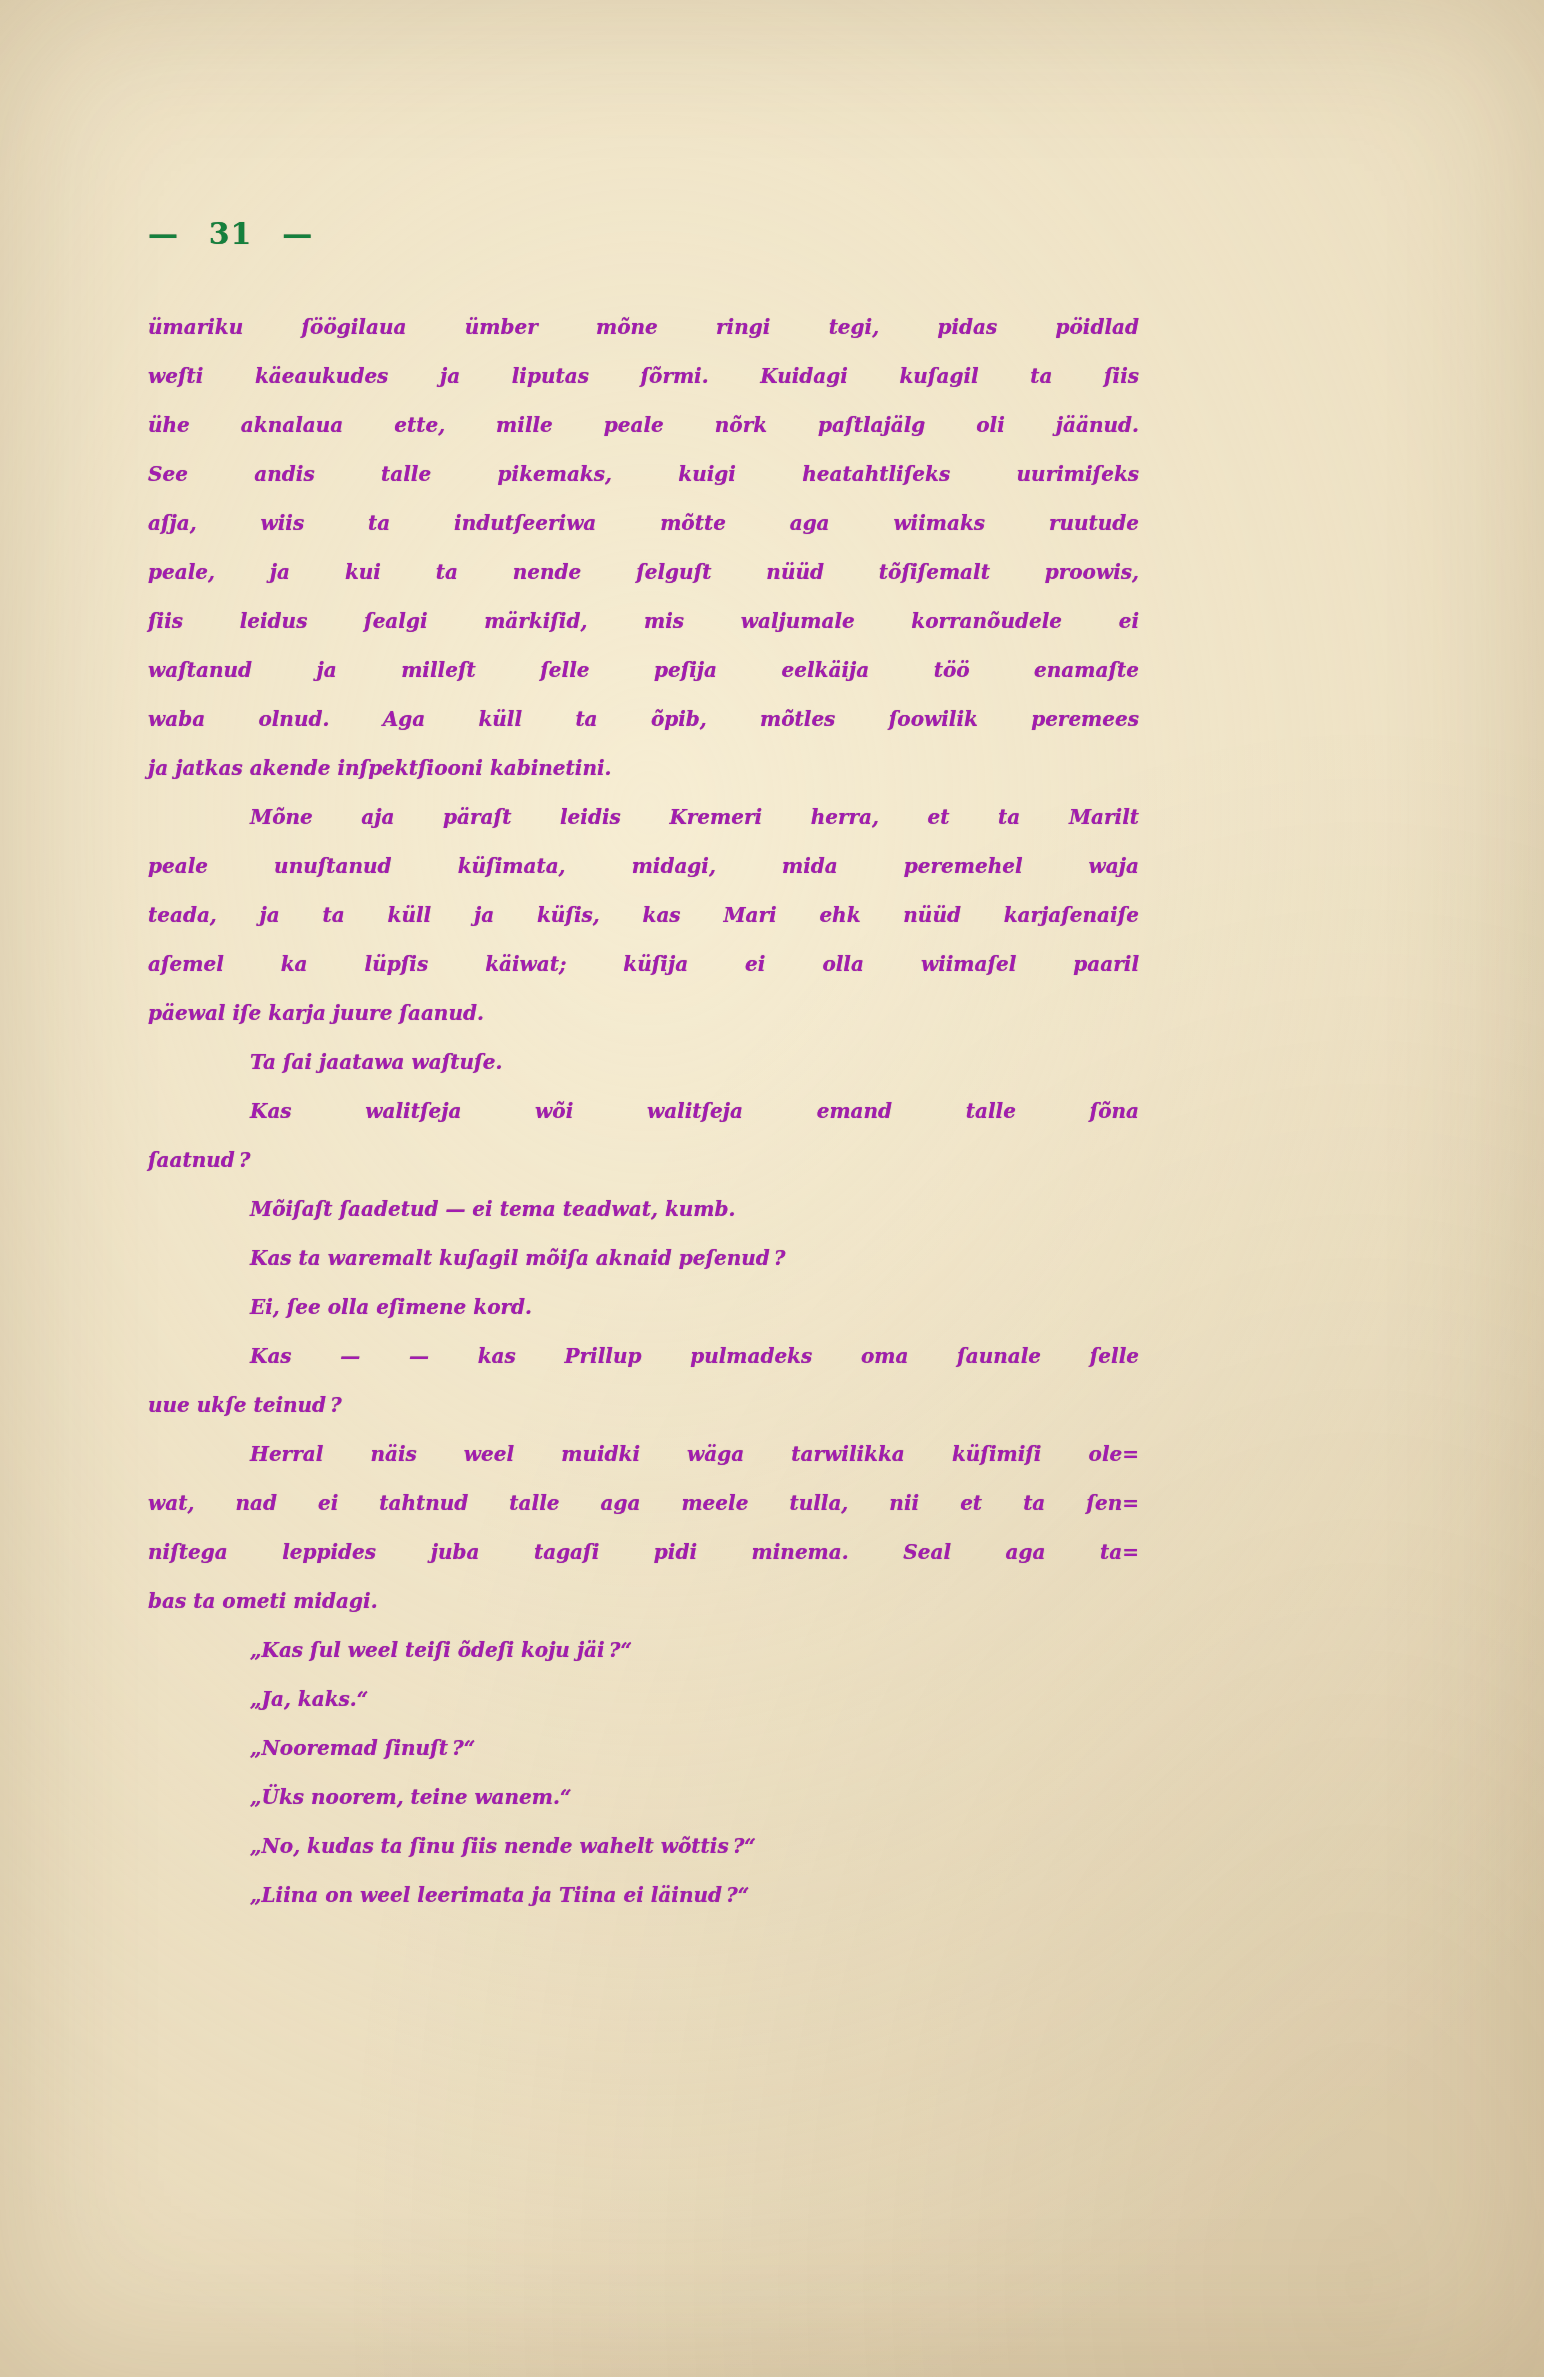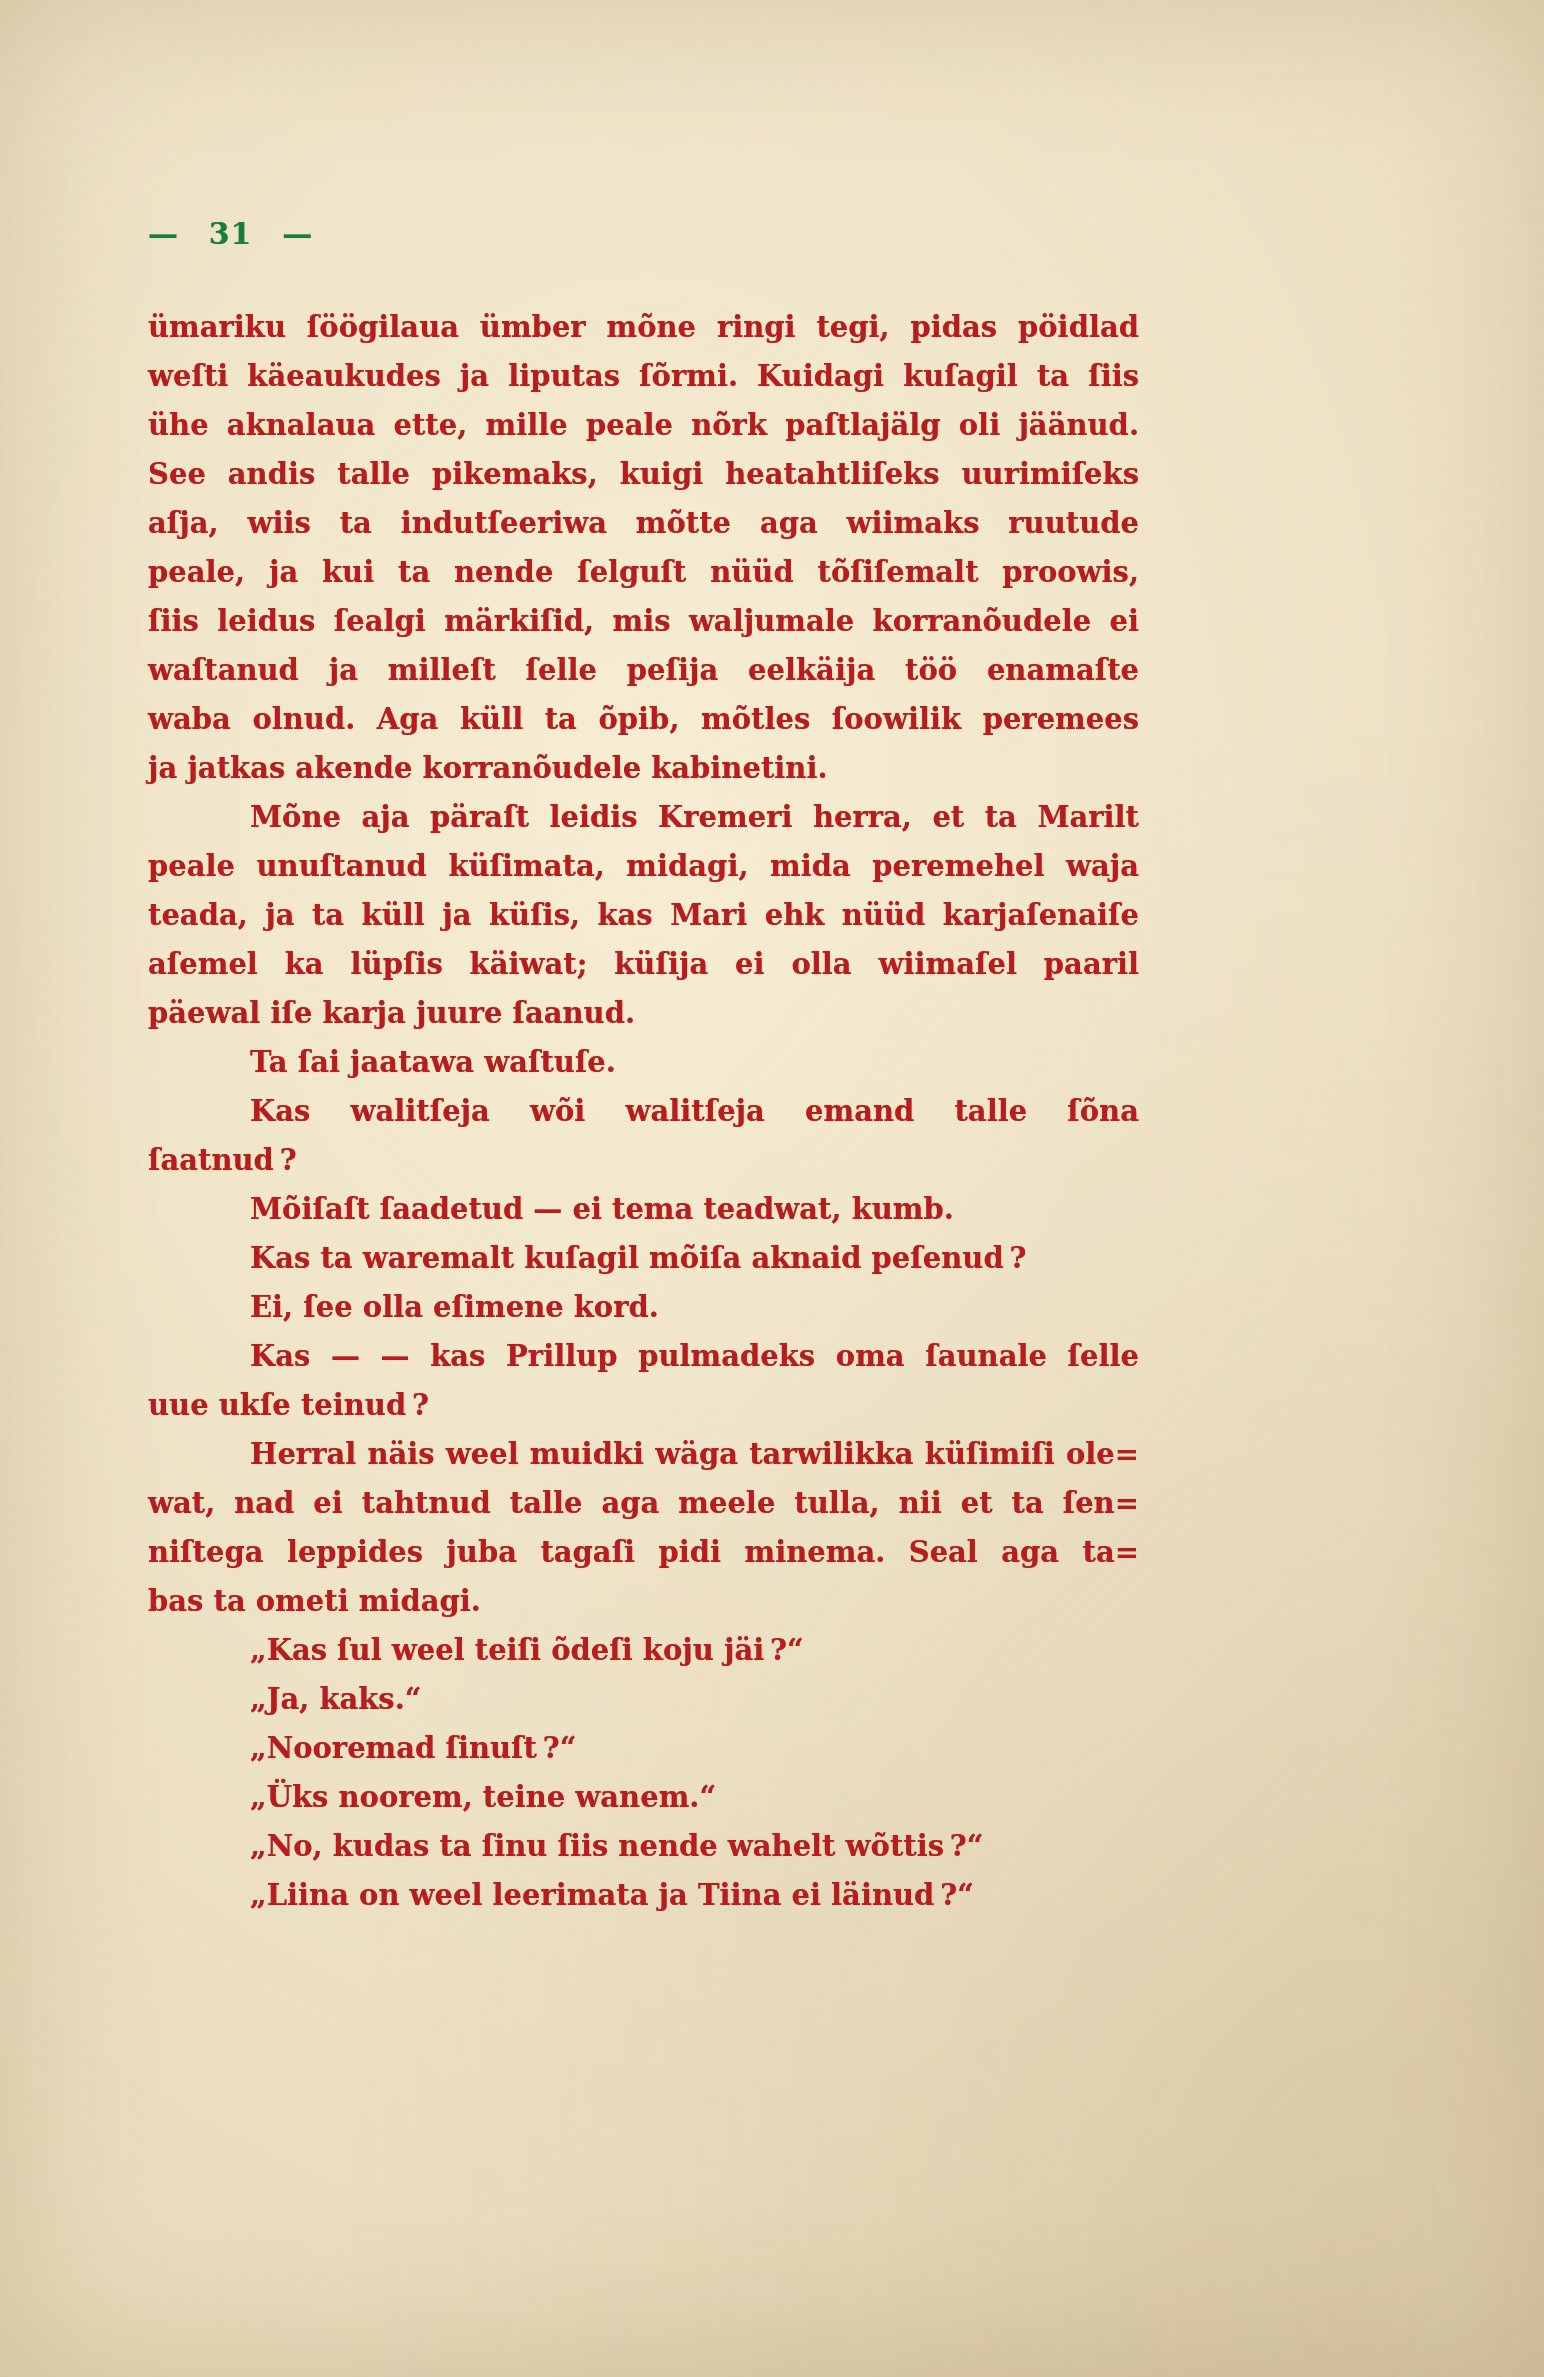--- a/index.html
+++ b/index.html
@@ -32,27 +32,28 @@
     letter-spacing: 0.7px;
     text-shadow: 0 0 0.7px rgba(76, 61, 45, 0.5);
   }
   .text-block {
     position: absolute;
     top: 303px;
     left: 148px;
     width: 991px;
   }
   .line {
-    font-size: 29px;
+    font-size: 20px;
     font-weight: 700;
     line-height: 49px;
     height: 49px;
-    color: #b91c1c;
+    color: #a21caf;
     text-shadow: 0 0 0.8px rgba(70, 56, 42, 0.55);
     white-space: normal;
+    font-style: italic;
   }
   .line.indent { padding-left: 102px; }
   .line.justify {
     text-align: justify;
     text-align-last: justify;
     text-justify: inter-word;
   }
 </style>
 </head>
 <body>
@@ -65,21 +66,21 @@
   <section class="text-block" id="text-block">
       <div class="line justify">ümariku ſöögilaua ümber mõne ringi tegi, pidas pöidlad</div>
       <div class="line justify">weſti käeaukudes ja liputas ſõrmi. Kuidagi kuſagil ta ſiis</div>
       <div class="line justify">ühe aknalaua ette, mille peale nõrk paſtlajälg oli jäänud.</div>
       <div class="line justify">See andis talle pikemaks, kuigi heatahtliſeks uurimiſeks</div>
       <div class="line justify">aſja, wiis ta indutſeeriwa mõtte aga wiimaks ruutude</div>
       <div class="line justify">peale, ja kui ta nende ſelguſt nüüd tõſiſemalt proowis,</div>
       <div class="line justify">ſiis leidus ſealgi märkiſid, mis waljumale korranõudele ei</div>
       <div class="line justify">waſtanud ja milleſt ſelle peſija eelkäija töö enamaſte</div>
       <div class="line justify">waba olnud. Aga küll ta õpib, mõtles ſoowilik peremees</div>
-      <div class="line">ja jatkas akende korranõudele kabinetini.</div>
+      <div class="line">ja jatkas akende inſpektſiooni kabinetini.</div>
       <div class="line indent justify">Mõne aja päraſt leidis Kremeri herra, et ta Marilt</div>
       <div class="line justify">peale unuſtanud küſimata, midagi, mida peremehel waja</div>
       <div class="line justify">teada, ja ta küll ja küſis, kas Mari ehk nüüd karjaſenaiſe</div>
       <div class="line justify">aſemel ka lüpſis käiwat; küſija ei olla wiimaſel paaril</div>
       <div class="line">päewal iſe karja juure ſaanud.</div>
       <div class="line indent">Ta ſai jaatawa waſtuſe.</div>
       <div class="line indent justify">Kas walitſeja wõi walitſeja emand talle ſõna</div>
       <div class="line">ſaatnud ?</div>
       <div class="line indent">Mõiſaſt ſaadetud — ei tema teadwat, kumb.</div>
       <div class="line indent">Kas ta waremalt kuſagil mõiſa aknaid peſenud ?</div>

